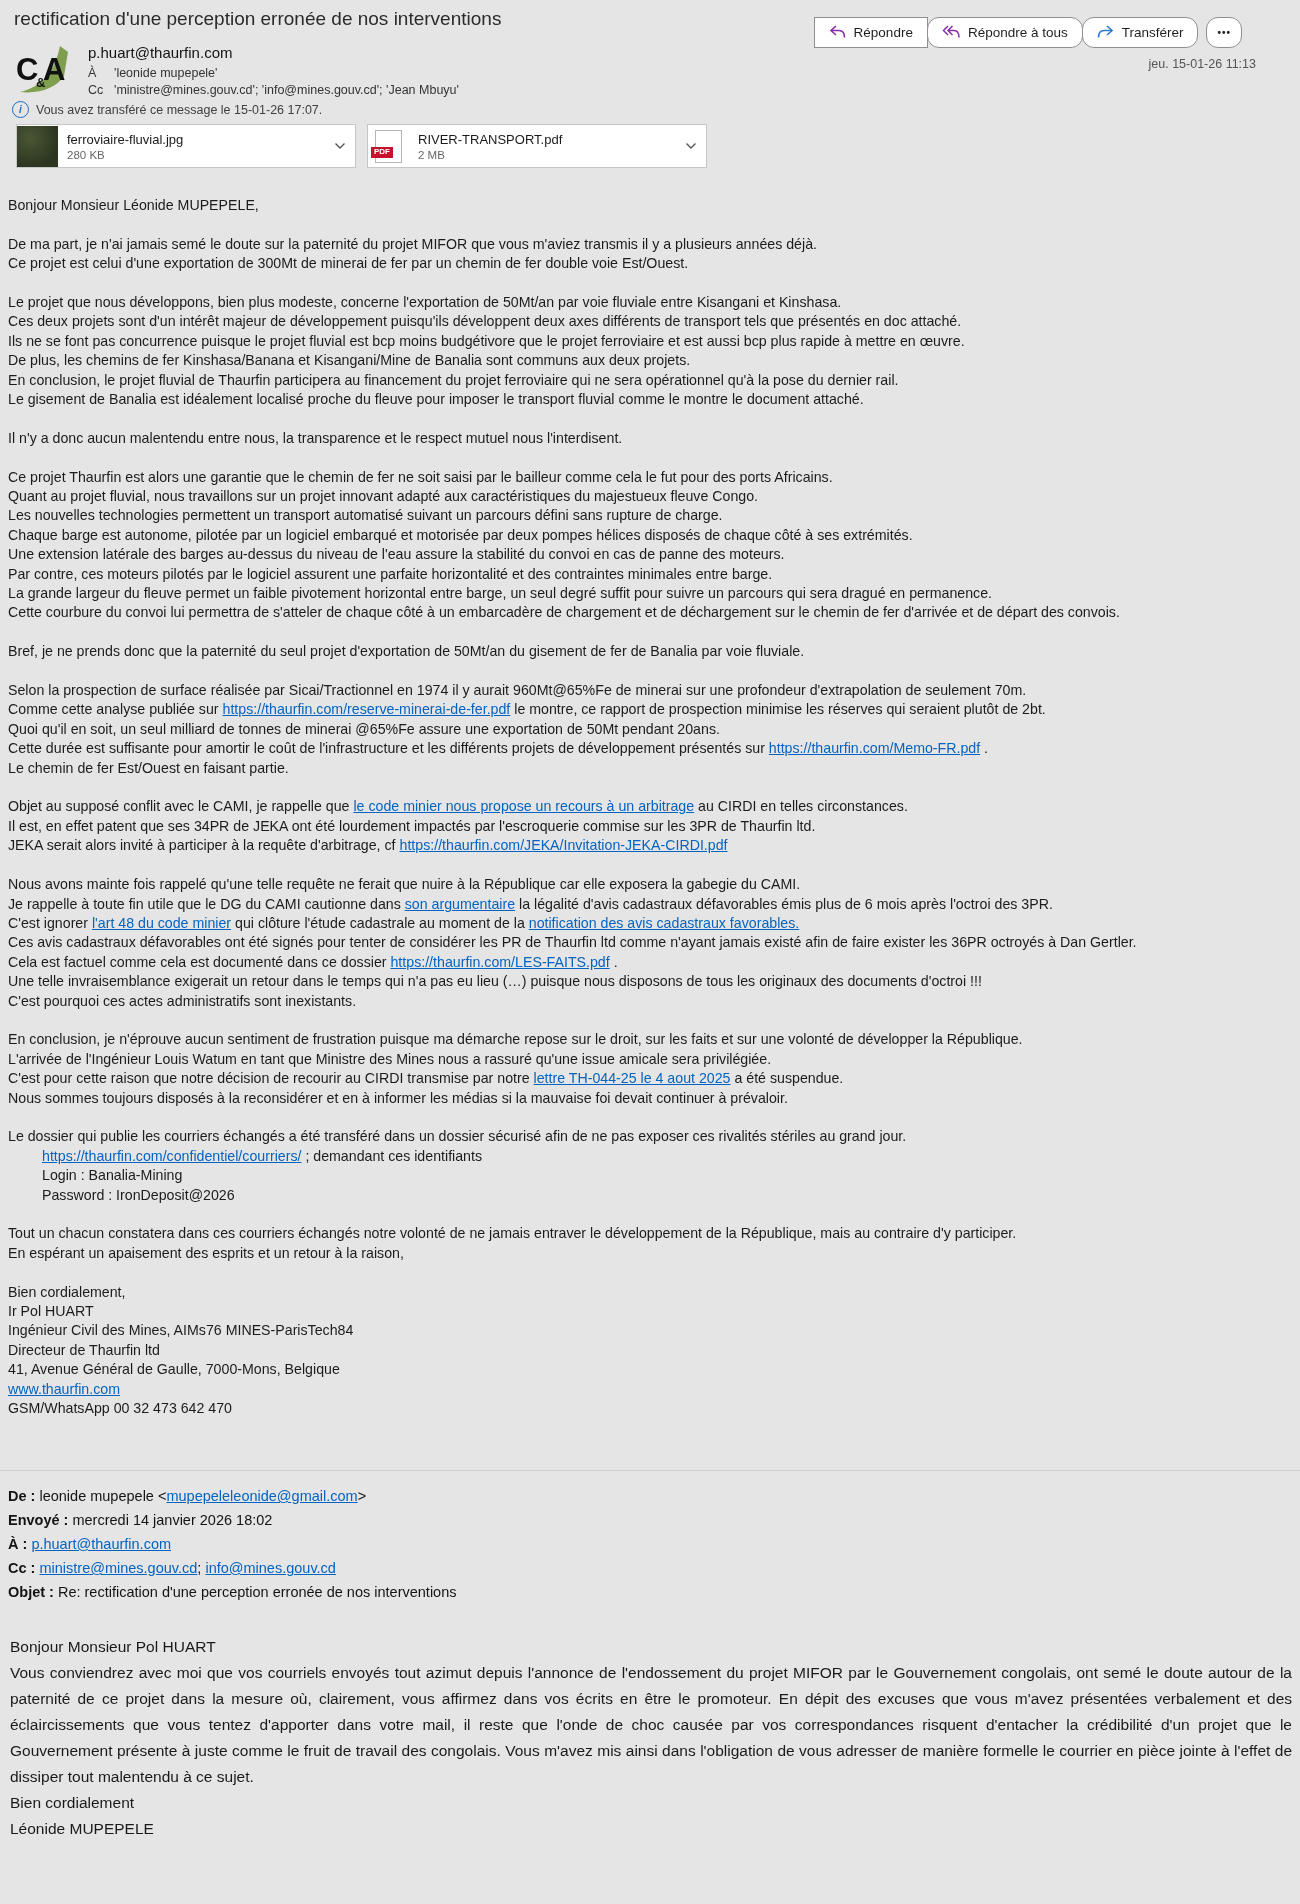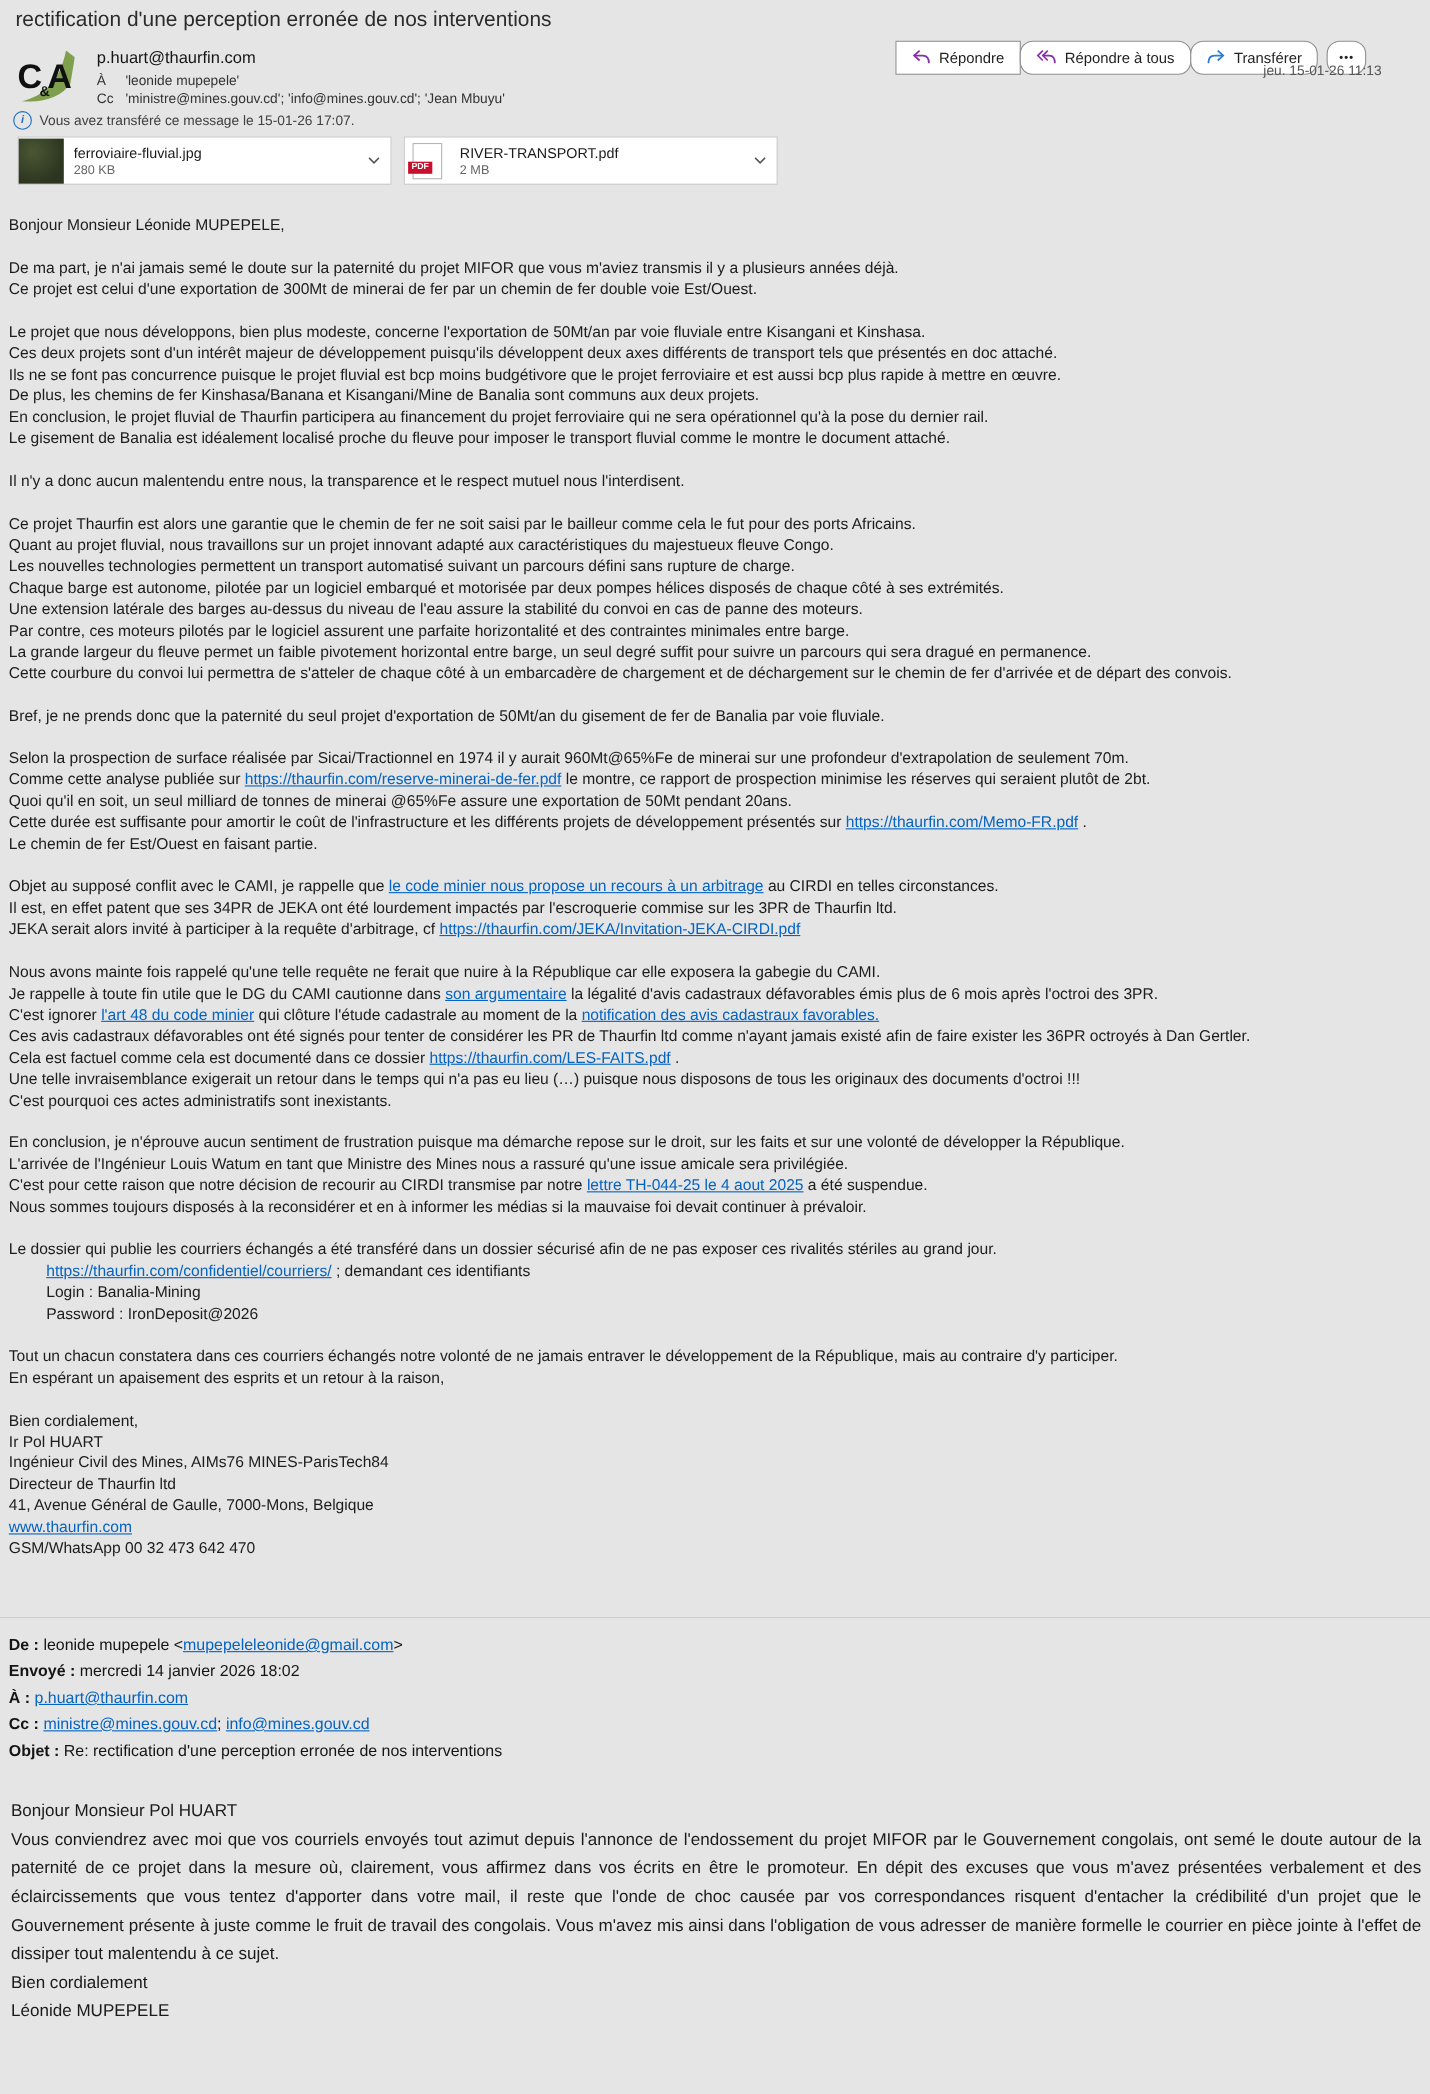--- a/index.html
+++ b/index.html
@@ -1,20 +1,20 @@
 <!DOCTYPE html>
 <html><head>
 <meta charset="utf-8">
 <style>
   html,body{margin:0;padding:0;background:#fff;}
   .page{position:relative;width:1300px;height:1904px;background:#e5e5e5;overflow:hidden;
         font-family:"Liberation Sans",sans-serif;color:#1c1c1c;}
   .subject{position:absolute;left:14px;top:8px;margin:0;font-size:19px;font-weight:400;color:#2b2b2b;}
   
-  .toolbar{position:absolute;top:17px;right:58px;display:flex;align-items:stretch;margin-top:20px;}
+  .toolbar{position:absolute;top:17px;right:58px;display:flex;align-items:stretch;}
   .tb-btn{display:flex;align-items:center;gap:8px;padding:0 14px;height:31px;background:#fff;
           border:1px solid #8f8f8f;font-size:13.5px;color:#1f1f1f;cursor:pointer;font-family:inherit;}
   .tb-btn + .tb-btn{margin-left:-1px;border-radius:12px;}
   .tb-btn.more{margin-left:8px;padding:0 10px;font-weight:bold;letter-spacing:1px;}
   .date{position:absolute;top:57px;right:44px;font-size:12.5px;color:#555;}
   
   .avatar{position:absolute;left:14px;top:42px;width:54px;height:54px;}
   .addr{position:absolute;left:88px;top:44px;}
   .sender{font-size:15px;color:#141414;margin-bottom:5px;}
   .meta-line{font-size:12.5px;color:#333;margin-bottom:3px;}

